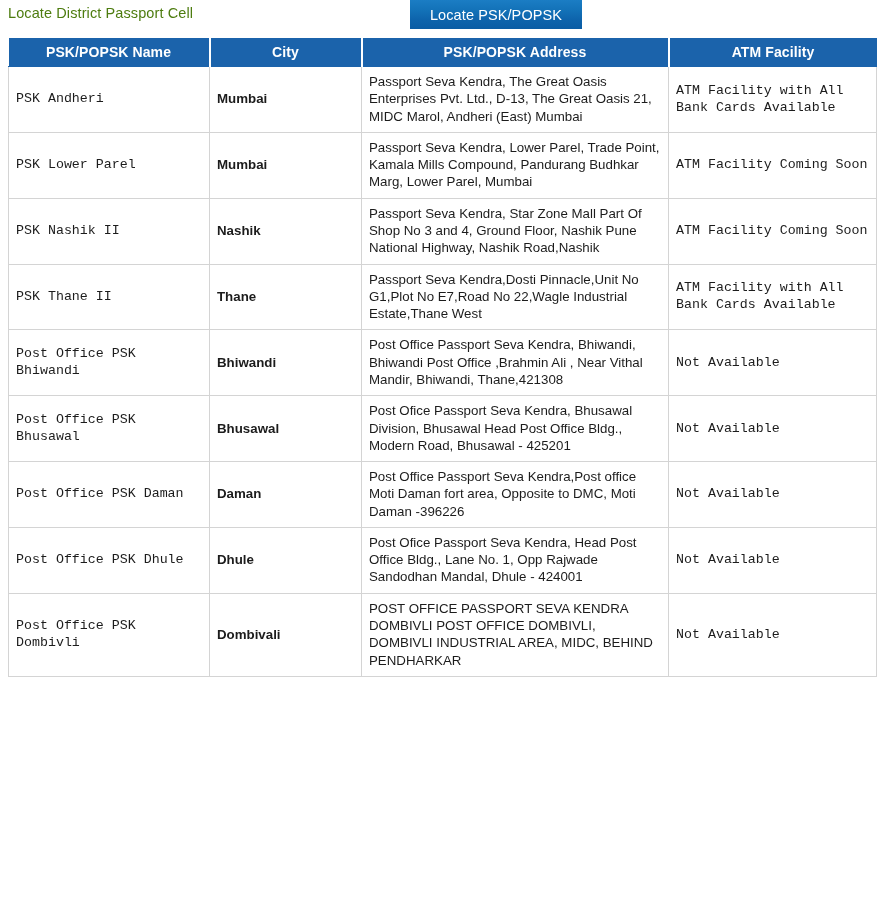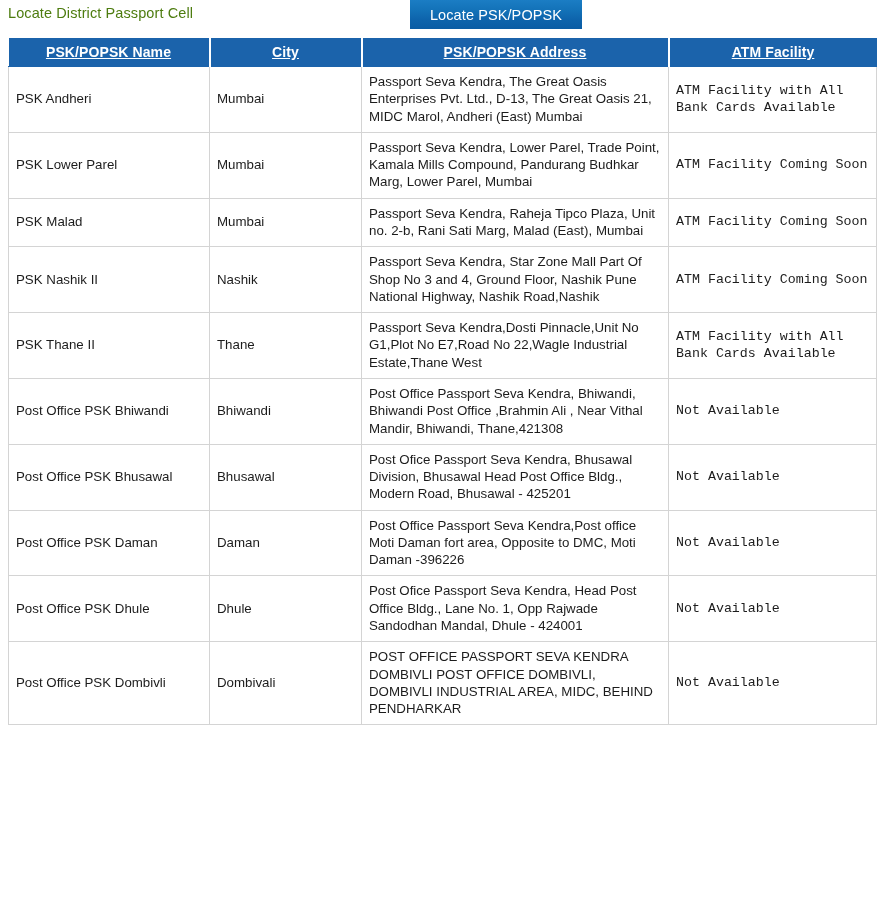--- a/index.html
+++ b/index.html
@@ -79,36 +79,35 @@
     font-size: 14px;
     font-weight: bold;
     text-align: center;
     height: 28px;
     padding: 0 4px;
     border-right: 2px solid #ffffff;
     border-bottom: 1px solid #1b63ab;
     letter-spacing: 0.1px;
     white-space: nowrap;
     overflow: hidden;
-    text-decoration: underline;
   }
   table.psk thead th:last-child { border-right: none; }
 
   table.psk tbody td {
     border: 1px solid #d4d4d4;
     padding: 6px 7px 7px 7px;
     font-size: 13.3px;
     line-height: 1.30;
     color: #1c1c1c;
     vertical-align: middle;
     word-wrap: break-word;
     overflow-wrap: break-word;
   }
-  table.psk tbody td.name { vertical-align: middle; }
-  table.psk tbody td.city { vertical-align: middle; }
+  table.psk tbody td.name { vertical-align: middle; font-family: Liberation Mono, monospace; }
+  table.psk tbody td.city { vertical-align: middle; font-weight: bold; }
   table.psk tbody td.addr { vertical-align: middle; }
   table.psk tbody td.atm  { vertical-align: middle; font-family: Liberation Mono, monospace; }
 </style>
 </head>
 <body>
 
 <div id="topbar">
   <a href="#" id="district-link">Locate District Passport Cell</a>
   <button id="psk-tab" type="button">Locate PSK/POPSK</button>
 </div>
@@ -133,26 +132,20 @@
         <tr>
           <td class="name">PSK Andheri</td>
           <td class="city">Mumbai</td>
           <td class="addr">Passport Seva Kendra, The Great Oasis Enterprises Pvt. Ltd., D-13, The Great Oasis 21, MIDC Marol, Andheri (East) Mumbai</td>
           <td class="atm">ATM Facility with All Bank Cards Available</td>
         </tr>
         <tr>
           <td class="name">PSK Lower Parel</td>
           <td class="city">Mumbai</td>
           <td class="addr">Passport Seva Kendra, Lower Parel, Trade Point, Kamala Mills Compound, Pandurang Budhkar Marg, Lower Parel, Mumbai</td>
-          <td class="atm">ATM Facility Coming Soon</td>
-        </tr>
-        <tr>
-          <td class="name">PSK Malad</td>
-          <td class="city">Mumbai</td>
-          <td class="addr">Passport Seva Kendra, Raheja Tipco Plaza, Unit no. 2-b, Rani Sati Marg, Malad (East), Mumbai</td>
           <td class="atm">ATM Facility Coming Soon</td>
         </tr>
         <tr>
           <td class="name">PSK Nashik II</td>
           <td class="city">Nashik</td>
           <td class="addr">Passport Seva Kendra, Star Zone Mall Part Of Shop No 3 and 4, Ground Floor, Nashik Pune National Highway, Nashik Road,Nashik</td>
           <td class="atm">ATM Facility Coming Soon</td>
         </tr>
         <tr>
           <td class="name">PSK Thane II</td>

